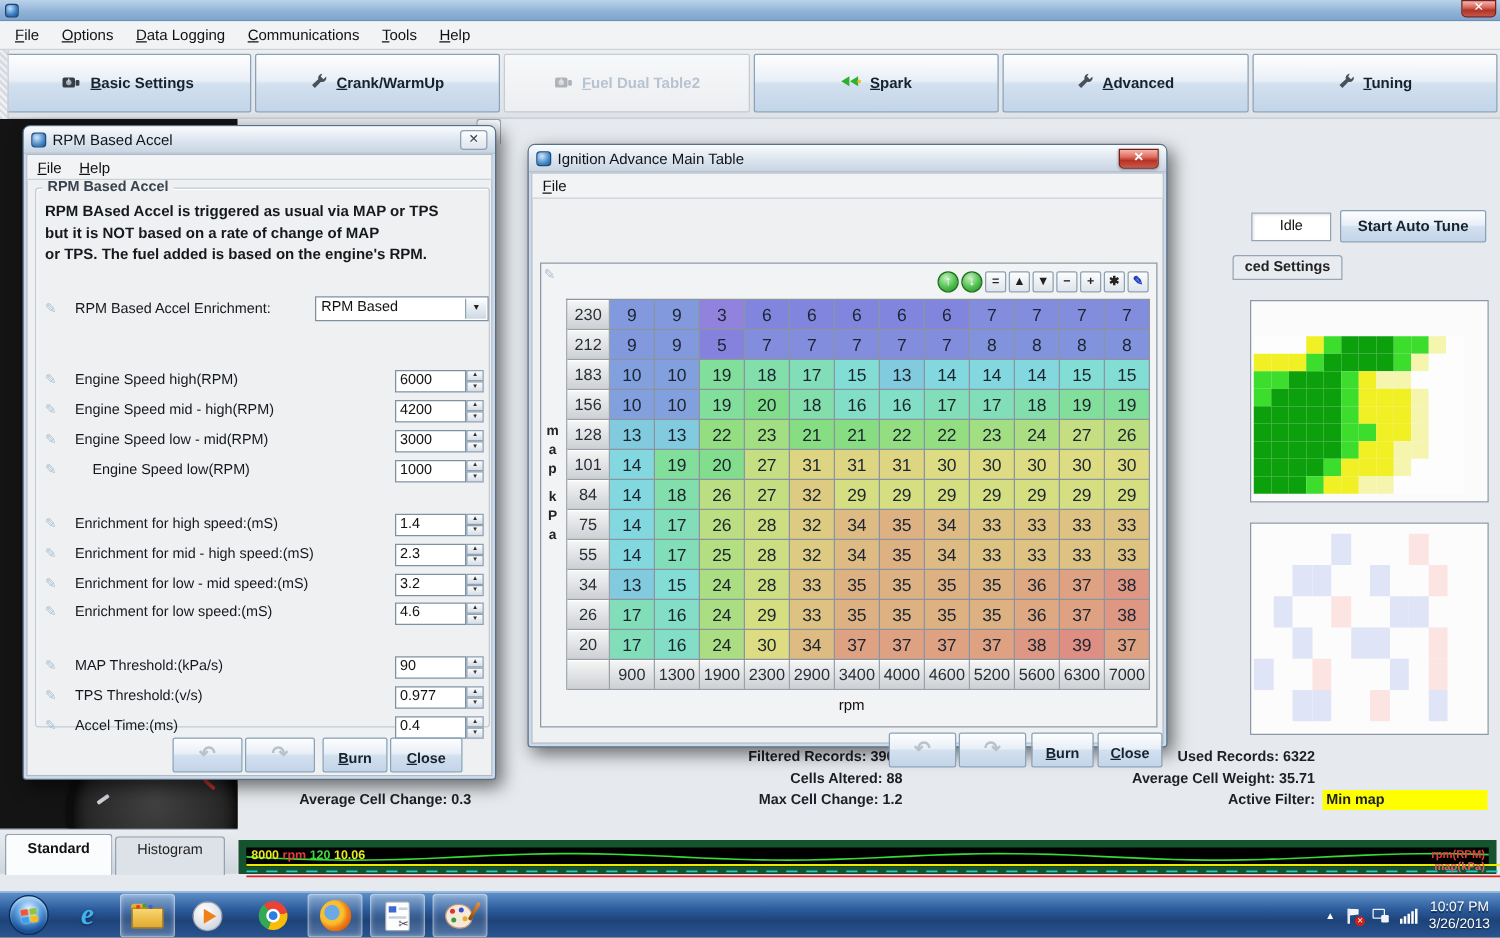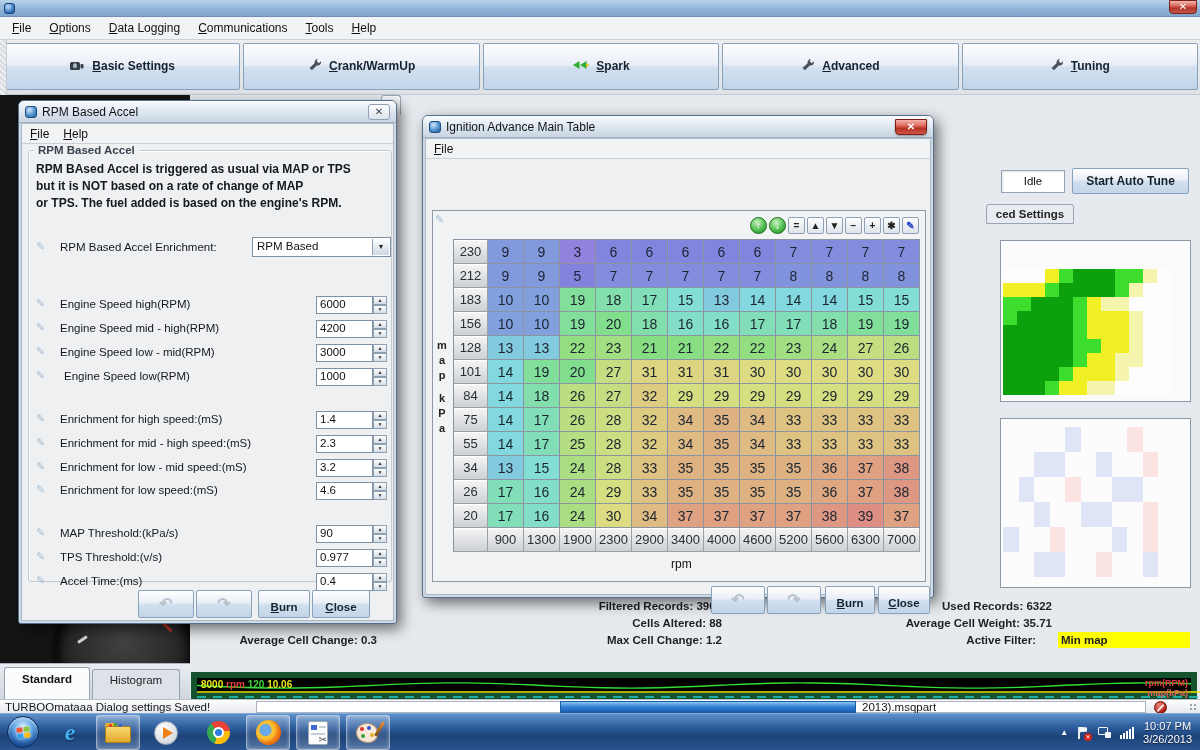--- a/index.html
+++ b/index.html
@@ -304,21 +304,21 @@
         <div style="background: transparent;"></div>
       </div>
   </div>
 
   <div class="stat" style="right:823px; top:634px;">Average Cell Change: 0.3</div>
   <div class="stat" style="right:478px; top:600px;">Filtered Records: 3905</div>
   <div class="stat" style="right:478px; top:617px;">Cells Altered: 88</div>
   <div class="stat" style="right:478px; top:634px;">Max Cell Change: 1.2</div>
   <div class="stat" style="right:148px; top:600px;">Used Records: 6322</div>
   <div class="stat" style="right:148px; top:617px;">Average Cell Weight: 35.71</div>
-  <div class="stat" style="right:164px; top:634px;">Active Filter:</div>
+  <div class="stat" style="right:148px; top:634px;">Active Filter:</div>
   <div id="active-filter-value" style="background: rgb(255, 255, 0);">Min map</div>
 
   <div class="abs" id="dark-panel">
     <div id="gauge">
       <div class="gtick red" style="left:103px; top:40px; transform:rotate(42deg);"></div>
       <div class="gtick" style="left:18px; top:52px; transform:rotate(-35deg);"></div>
       <div class="gtick" style="left:38px; top:30px; transform:rotate(-60deg);"></div>
     </div>
   </div>
 
@@ -361,20 +361,29 @@
             <circle cx="6" cy="7" r="2.2" fill="#9fb0c0"></circle>
             <rect x="5.5" y="3.8" width="1" height="3" fill="#cfd8e0"></rect>
           </svg></span>
         <span class="tb-label">Basic Settings</span>
       </button>
       <button class="tb-btn">
         <span><svg width="14" height="14" viewBox="0 0 14 14">
             <path d="M9.8 1.1a3.3 3.3 0 0 0-3.2 4.2L1.6 10l2.3 2.3 4.9-4.9a3.3 3.3 0 0 0 4.1-4.2L10.8 5.3 8.6 3.1z" fill="#4a5058"></path>
           </svg></span>
         <span class="tb-label">Crank/WarmUp</span>
+      </button>
+      <button class="tb-btn disabled">
+        <span><svg width="16" height="13" viewBox="0 0 16 13">
+            <rect x="1" y="3" width="10" height="8" rx="1.5" fill="#383e46"></rect>
+            <rect x="11.5" y="5" width="3" height="4.5" rx="1" fill="#383e46"></rect>
+            <circle cx="6" cy="7" r="2.2" fill="#9fb0c0"></circle>
+            <rect x="5.5" y="3.8" width="1" height="3" fill="#cfd8e0"></rect>
+          </svg></span>
+        <span class="tb-label">Fuel Dual Table2</span>
       </button>
       <button class="tb-btn">
         <span><svg width="17" height="12" viewBox="0 0 17 12">
             <path d="M1 6 L7.5 2 v8 Z" fill="#2fae2f"></path>
             <path d="M8 6 L14.5 2 v8 Z" fill="#2fae2f"></path>
             <circle cx="15.3" cy="6" r="1.5" fill="#e8c020"></circle>
           </svg></span>
         <span class="tb-label">Spark</span>
       </button>
       <button class="tb-btn">
@@ -435,21 +444,21 @@
             <span>▼</span>
           </div>
           <span class="pencil" style="left: 14px; top: 221px;">✎</span>
           <div class="flabel" style="left: 38px; top: 222px;">Engine Speed low - mid(RPM)</div>
           <div class="ffield" style="left: 294px; top: 220px; width: 57px;">3000</div>
           <div class="spin" style="left: 351px; top: 220px;">
             <span>▲</span>
             <span>▼</span>
           </div>
           <span class="pencil" style="left: 14px; top: 245px;">✎</span>
-          <div class="flabel" style="left: 42px; top: 246px;">Engine Speed low(RPM)</div>
+          <div class="flabel" style="left: 52px; top: 246px;">Engine Speed low(RPM)</div>
           <div class="ffield" style="left: 294px; top: 244px; width: 57px;">1000</div>
           <div class="spin" style="left: 351px; top: 244px;">
             <span>▲</span>
             <span>▼</span>
           </div>
           <span class="pencil" style="left: 14px; top: 288px;">✎</span>
           <div class="flabel" style="left: 38px; top: 289px;">Enrichment for high speed:(mS)</div>
           <div class="ffield" style="left: 294px; top: 287px; width: 57px;">1.4</div>
           <div class="spin" style="left: 351px; top: 287px;">
             <span>▲</span>
@@ -712,28 +721,20 @@
         <div id="rpm-label" style="left:238px; top:346px;">rpm</div>
       </div>
 
       <button class="dlg-btn arrow-btn" style="left:285px; top:447px; width:54px;">↶</button>
       <button class="dlg-btn arrow-btn" style="left:341px; top:447px; width:54px;">↷</button>
       <button class="dlg-btn" style="left:399px; top:447px; width:50px;"><span class="mn">Burn</span></button>
       <button class="dlg-btn" style="left:452px; top:447px; width:52px;"><span class="mn">Close</span></button>
     </div>
   </div>
 
-  <div class="abs" id="statusbar">
-    <span style="position:absolute; left:5px; top:1px;">TURBOOmataaa Dialog settings Saved!</span>
-    <span id="status-field"></span>
-    <span id="status-progress" style="background: linear-gradient(rgb(140, 198, 242), rgb(47, 127, 214) 50%, rgb(26, 95, 174));"></span>
-    <span id="status-file">2013).msqpart</span>
-    <span id="status-err-icon"></span>
-    <span id="status-grip"></span>
-  </div>
 
   <div class="abs" id="taskbar">
     <div id="start-orb">
       <div id="start-flag">
         <i style="background:#ef5538;"></i>
           <i style="background:#8dc63f;"></i>
           <i style="background:#36a0e8;"></i>
           <i style="background:#fbbc12;"></i>
       </div>
     </div>

